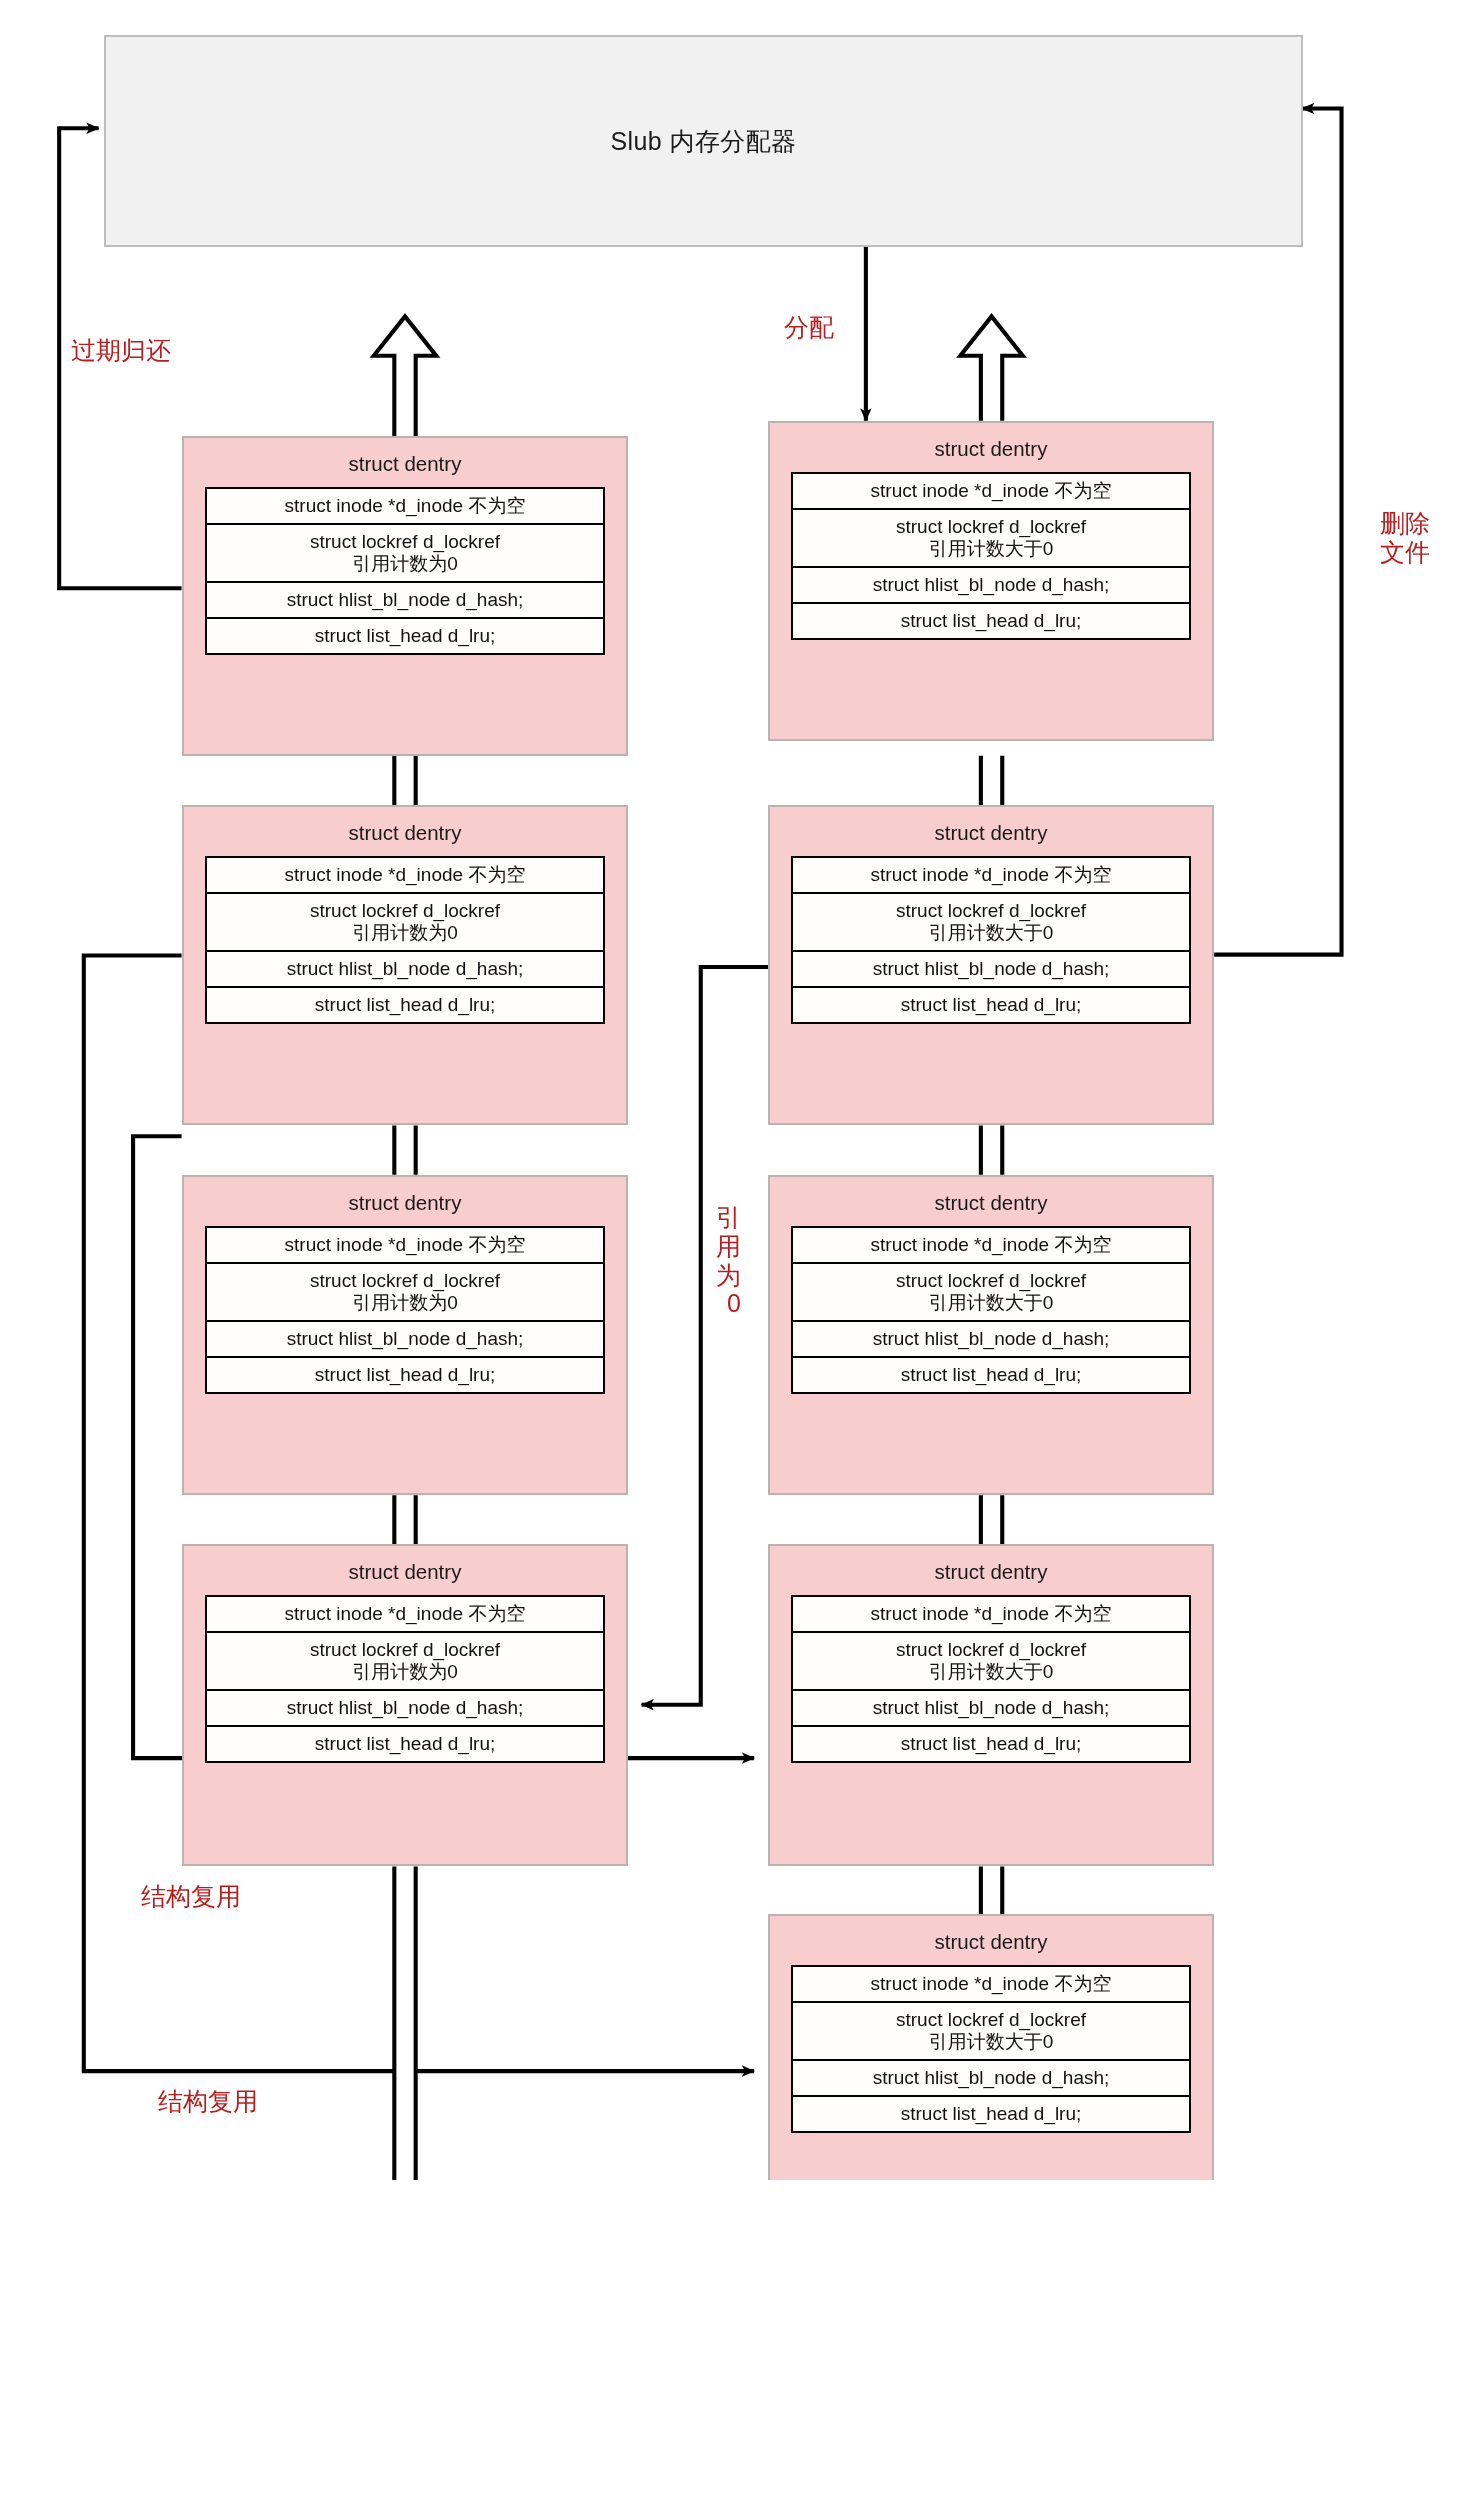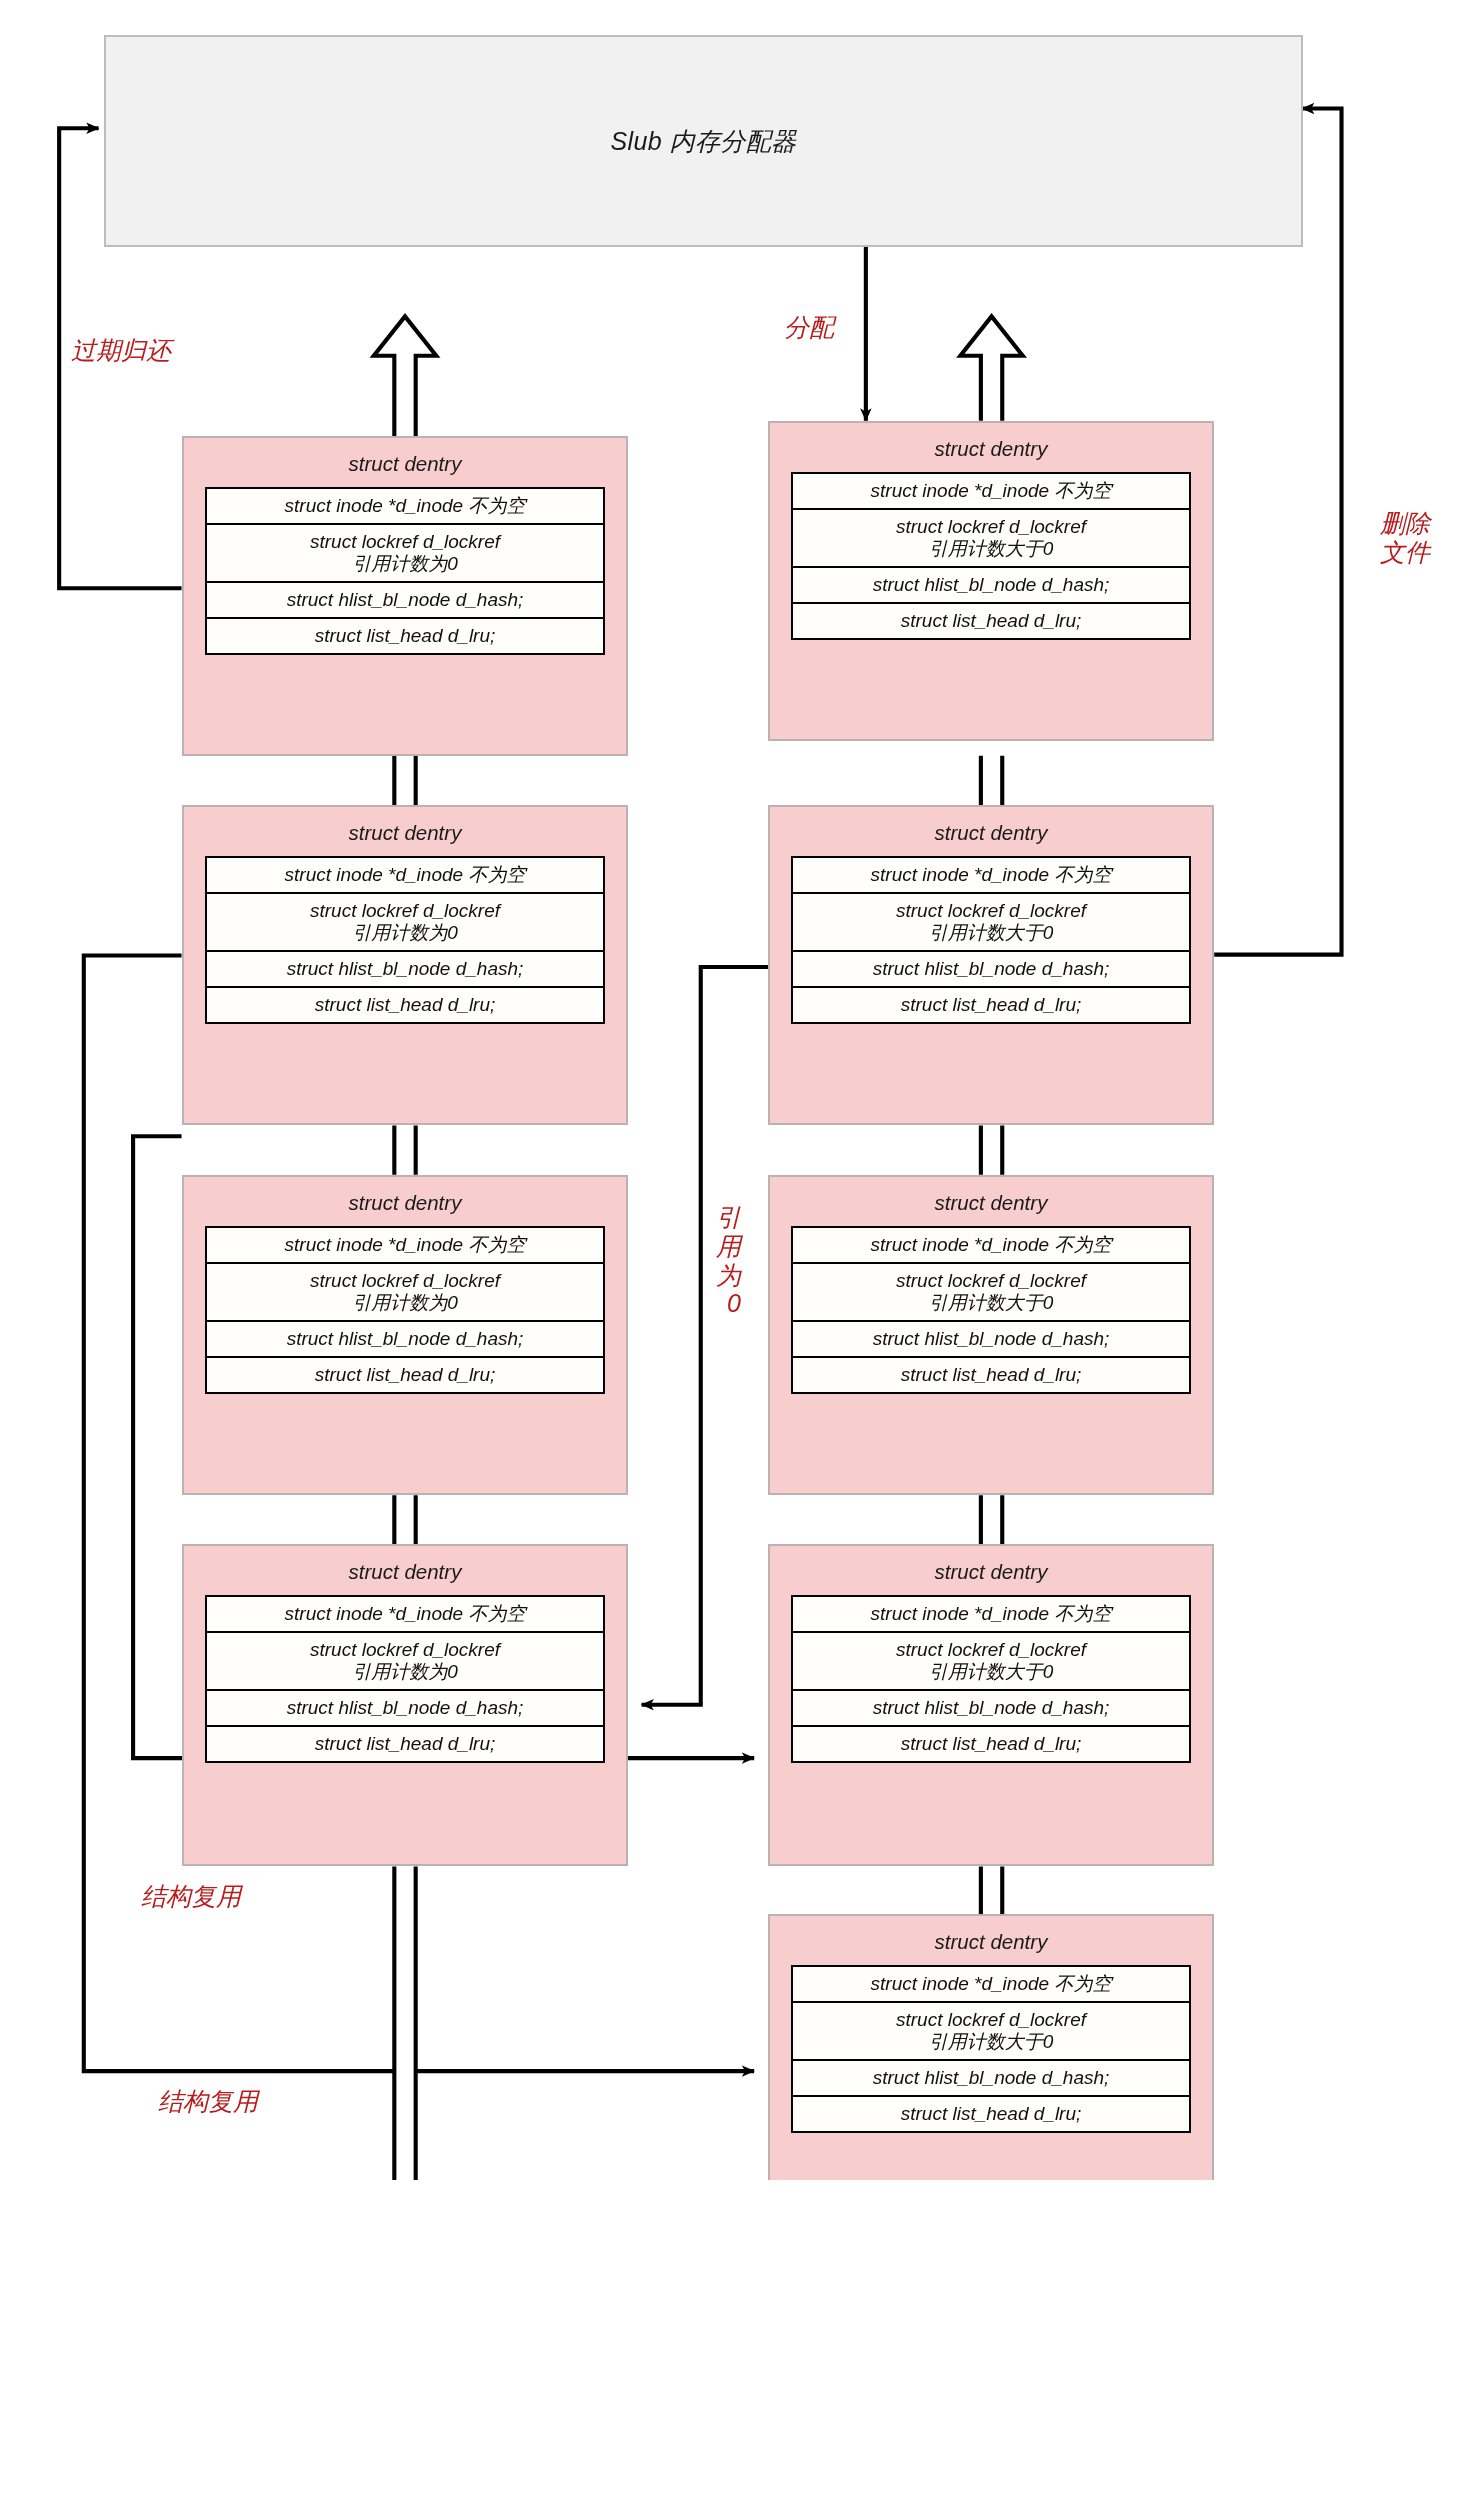--- a/index.html
+++ b/index.html
@@ -7,21 +7,20 @@
     padding: 0;
     background: #ffffff;
   }
   #diagram-root {
     position: relative;
     width: 1482px;
     height: 2180px;
     background: #ffffff;
     font-family: "Liberation Sans", "DejaVu Sans", sans-serif;
     overflow: hidden;
-    font-style: italic;
   }
   svg#wires {
     position: absolute;
     left: 0; top: 0;
     width: 1482px;
     height: 2500px;
     pointer-events: none;
   }
   
   .slub-box {

